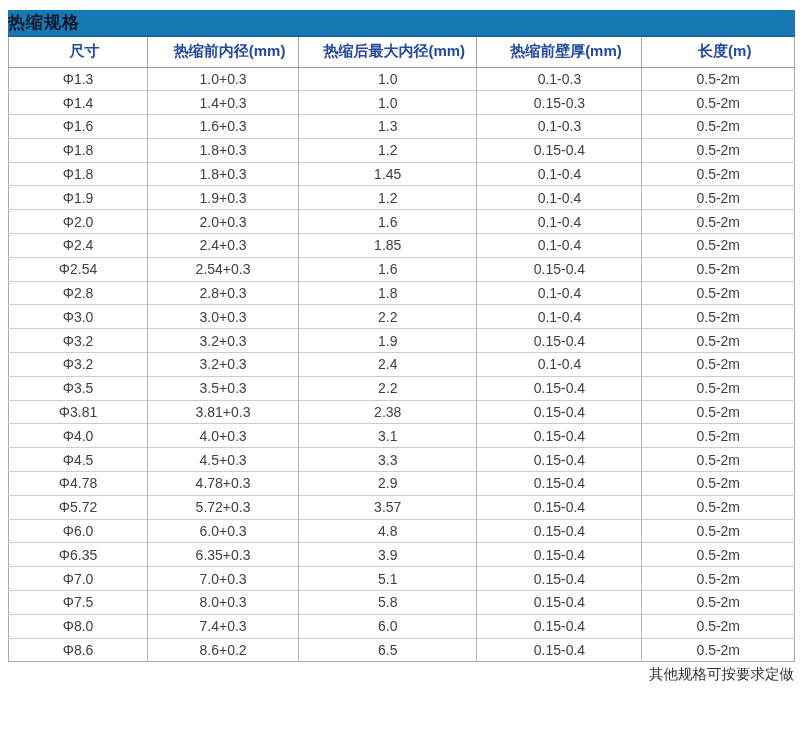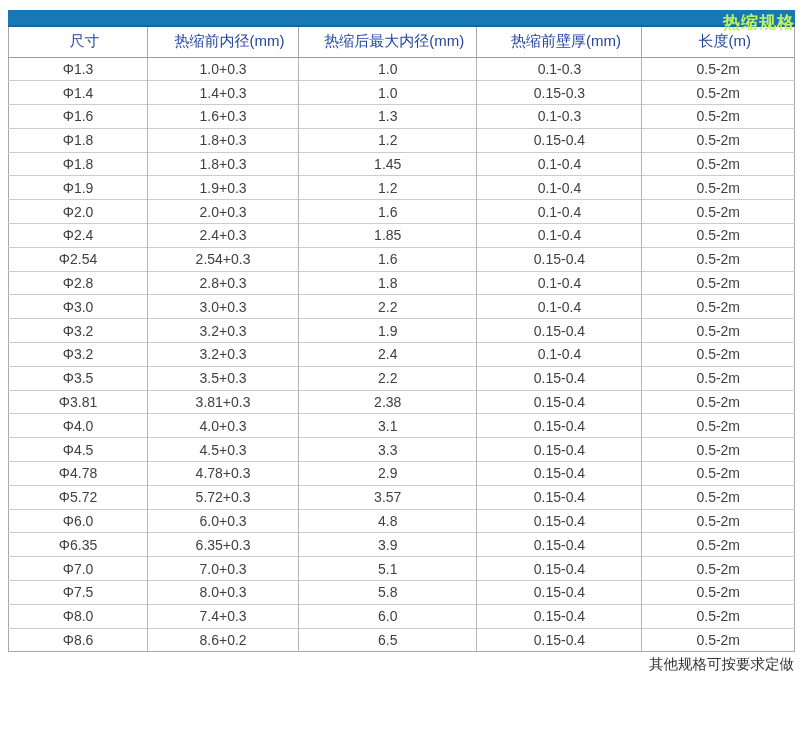--- a/index.html
+++ b/index.html
@@ -7,46 +7,46 @@
     width: 802px; height: 752px;
     background: #ffffff;
     font-family: "Liberation Sans", "DejaVu Sans", sans-serif;
   }
   .page {
     position: absolute;
     left: 8px; top: 10px;
     width: 787px;
   }
   .title-bar {
-    height: 17px;
+    height: 27px;
     background: #1878B4;
     border-bottom: 2px solid #15669e;
-    color: #bef264;
+    color: #0f172a;
     font-size: 17px;
     font-weight: bold;
-    text-align: right;
+    text-align: left;
     line-height: 25px;
     letter-spacing: 1px;
   }
   table.spec {
     width: 100%;
     border-collapse: collapse;
     table-layout: fixed;
     border: 1px solid #a8a8a8;
     border-top: none;
   }
   col.c1 { width: 17.7%; }
   col.c2 { width: 19.2%; }
   col.c3 { width: 22.7%; }
   col.c4 { width: 21.0%; }
   col.c5 { width: 19.4%; }
   table.spec th {
     height: 30px;
     font-size: 15px;
-    font-weight: normal;
+    font-weight: bold;
     color: #24479F;
     text-align: center;
     vertical-align: middle;
     border-left: 1px solid #a8a8a8;
     border-bottom: 1px solid #9d9d9d;
     background: #ffffff;
     padding-left: 13px;
   }
   table.spec th:first-child { border-left: none; }
   table.spec td {

